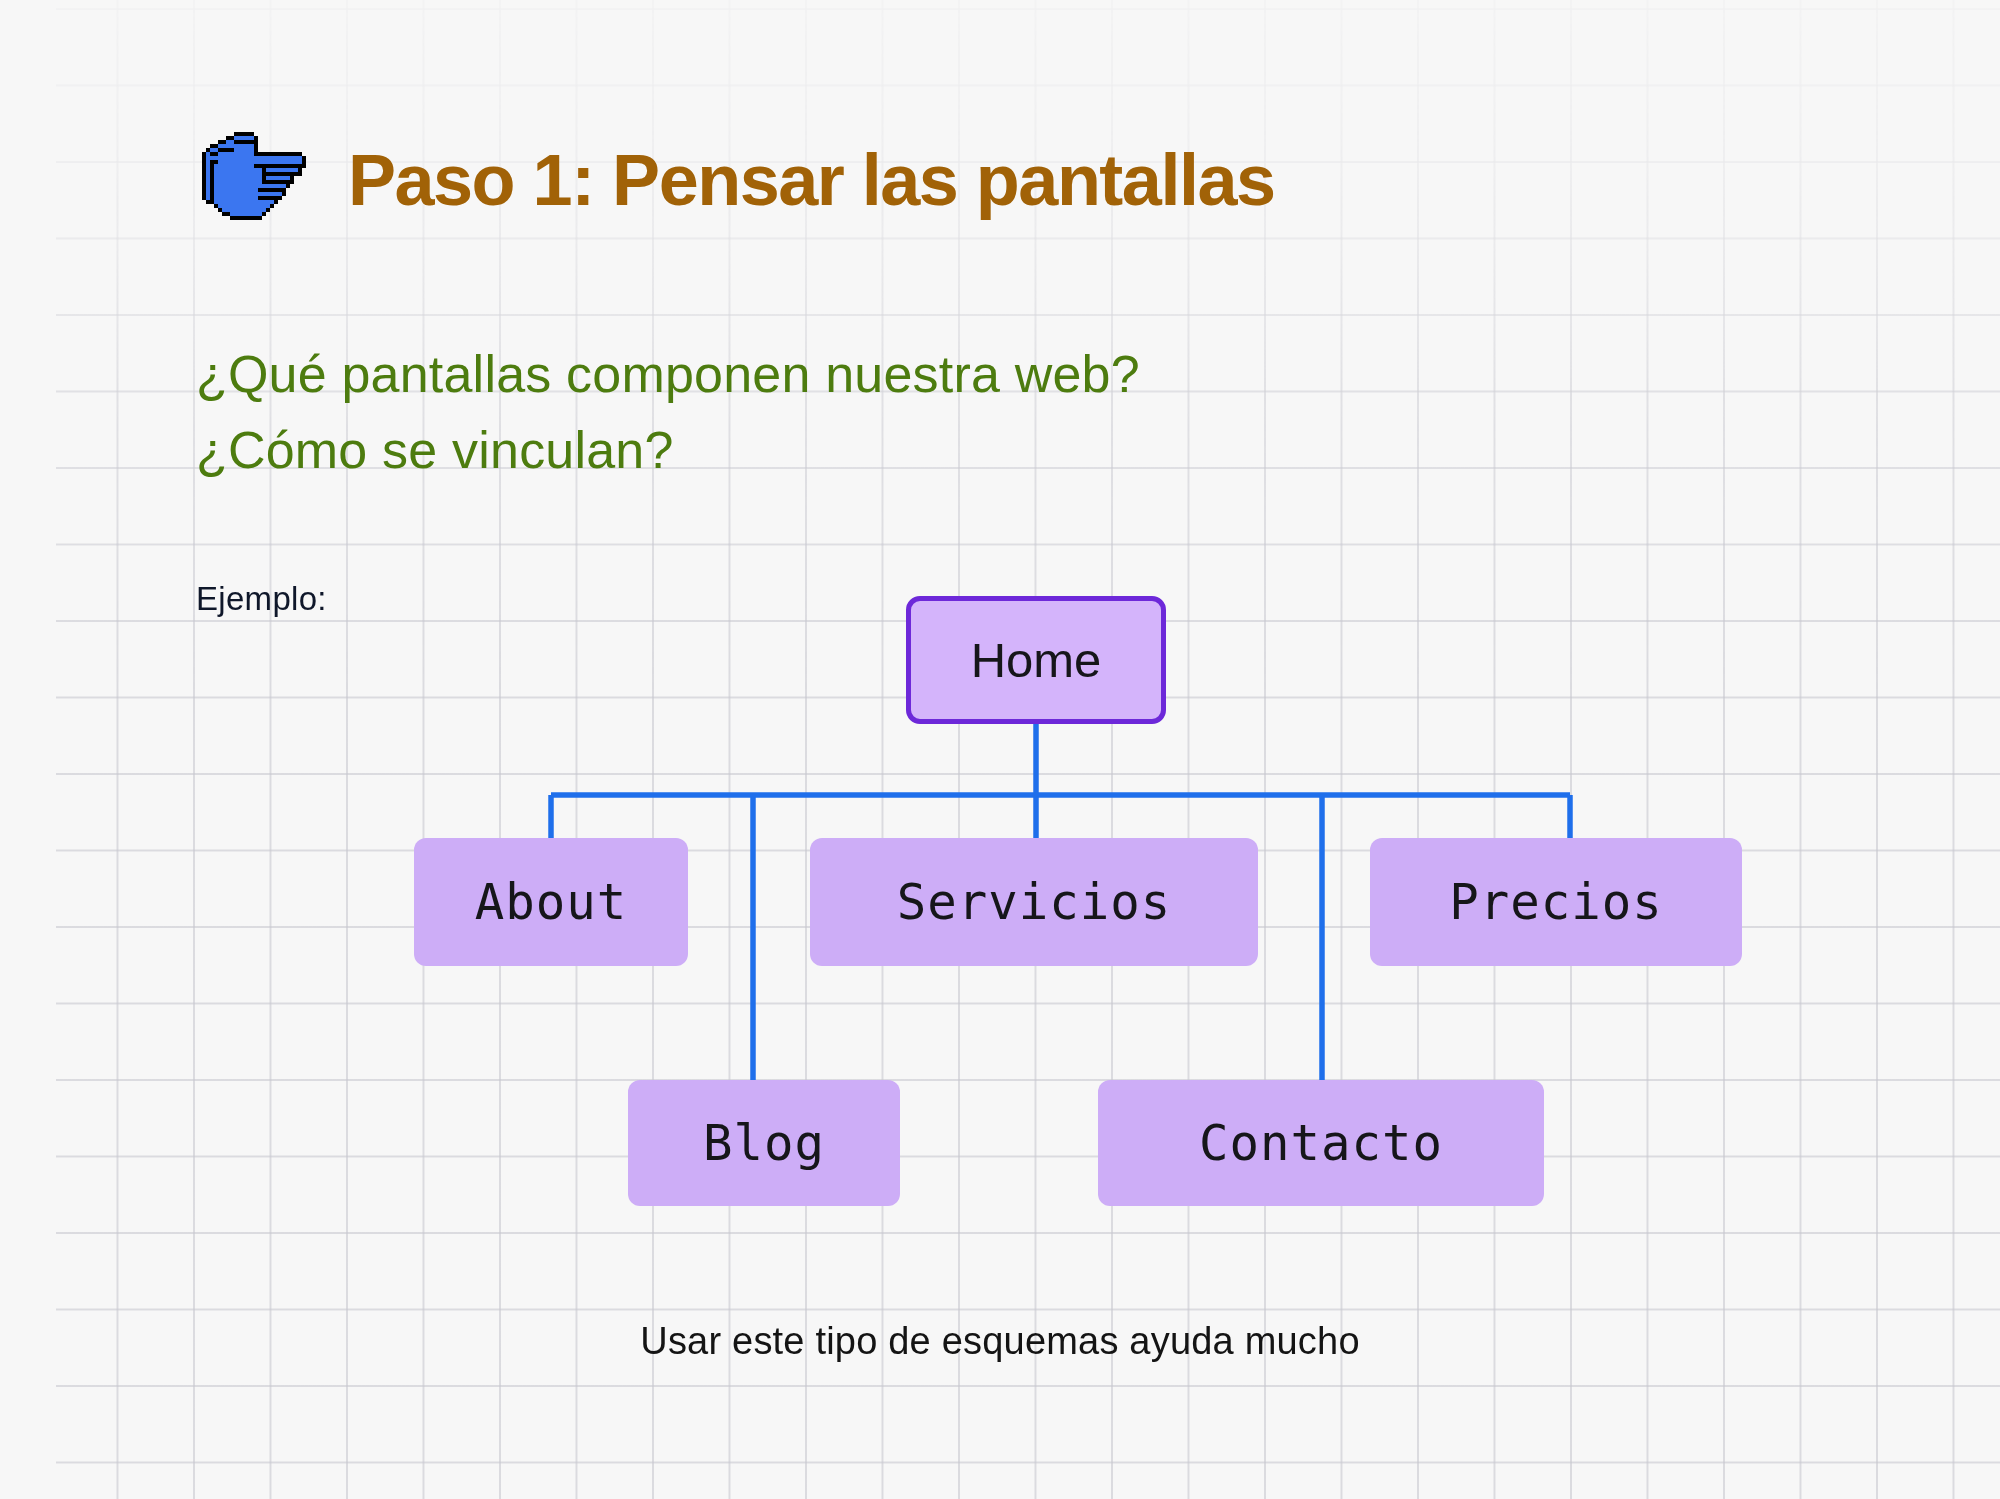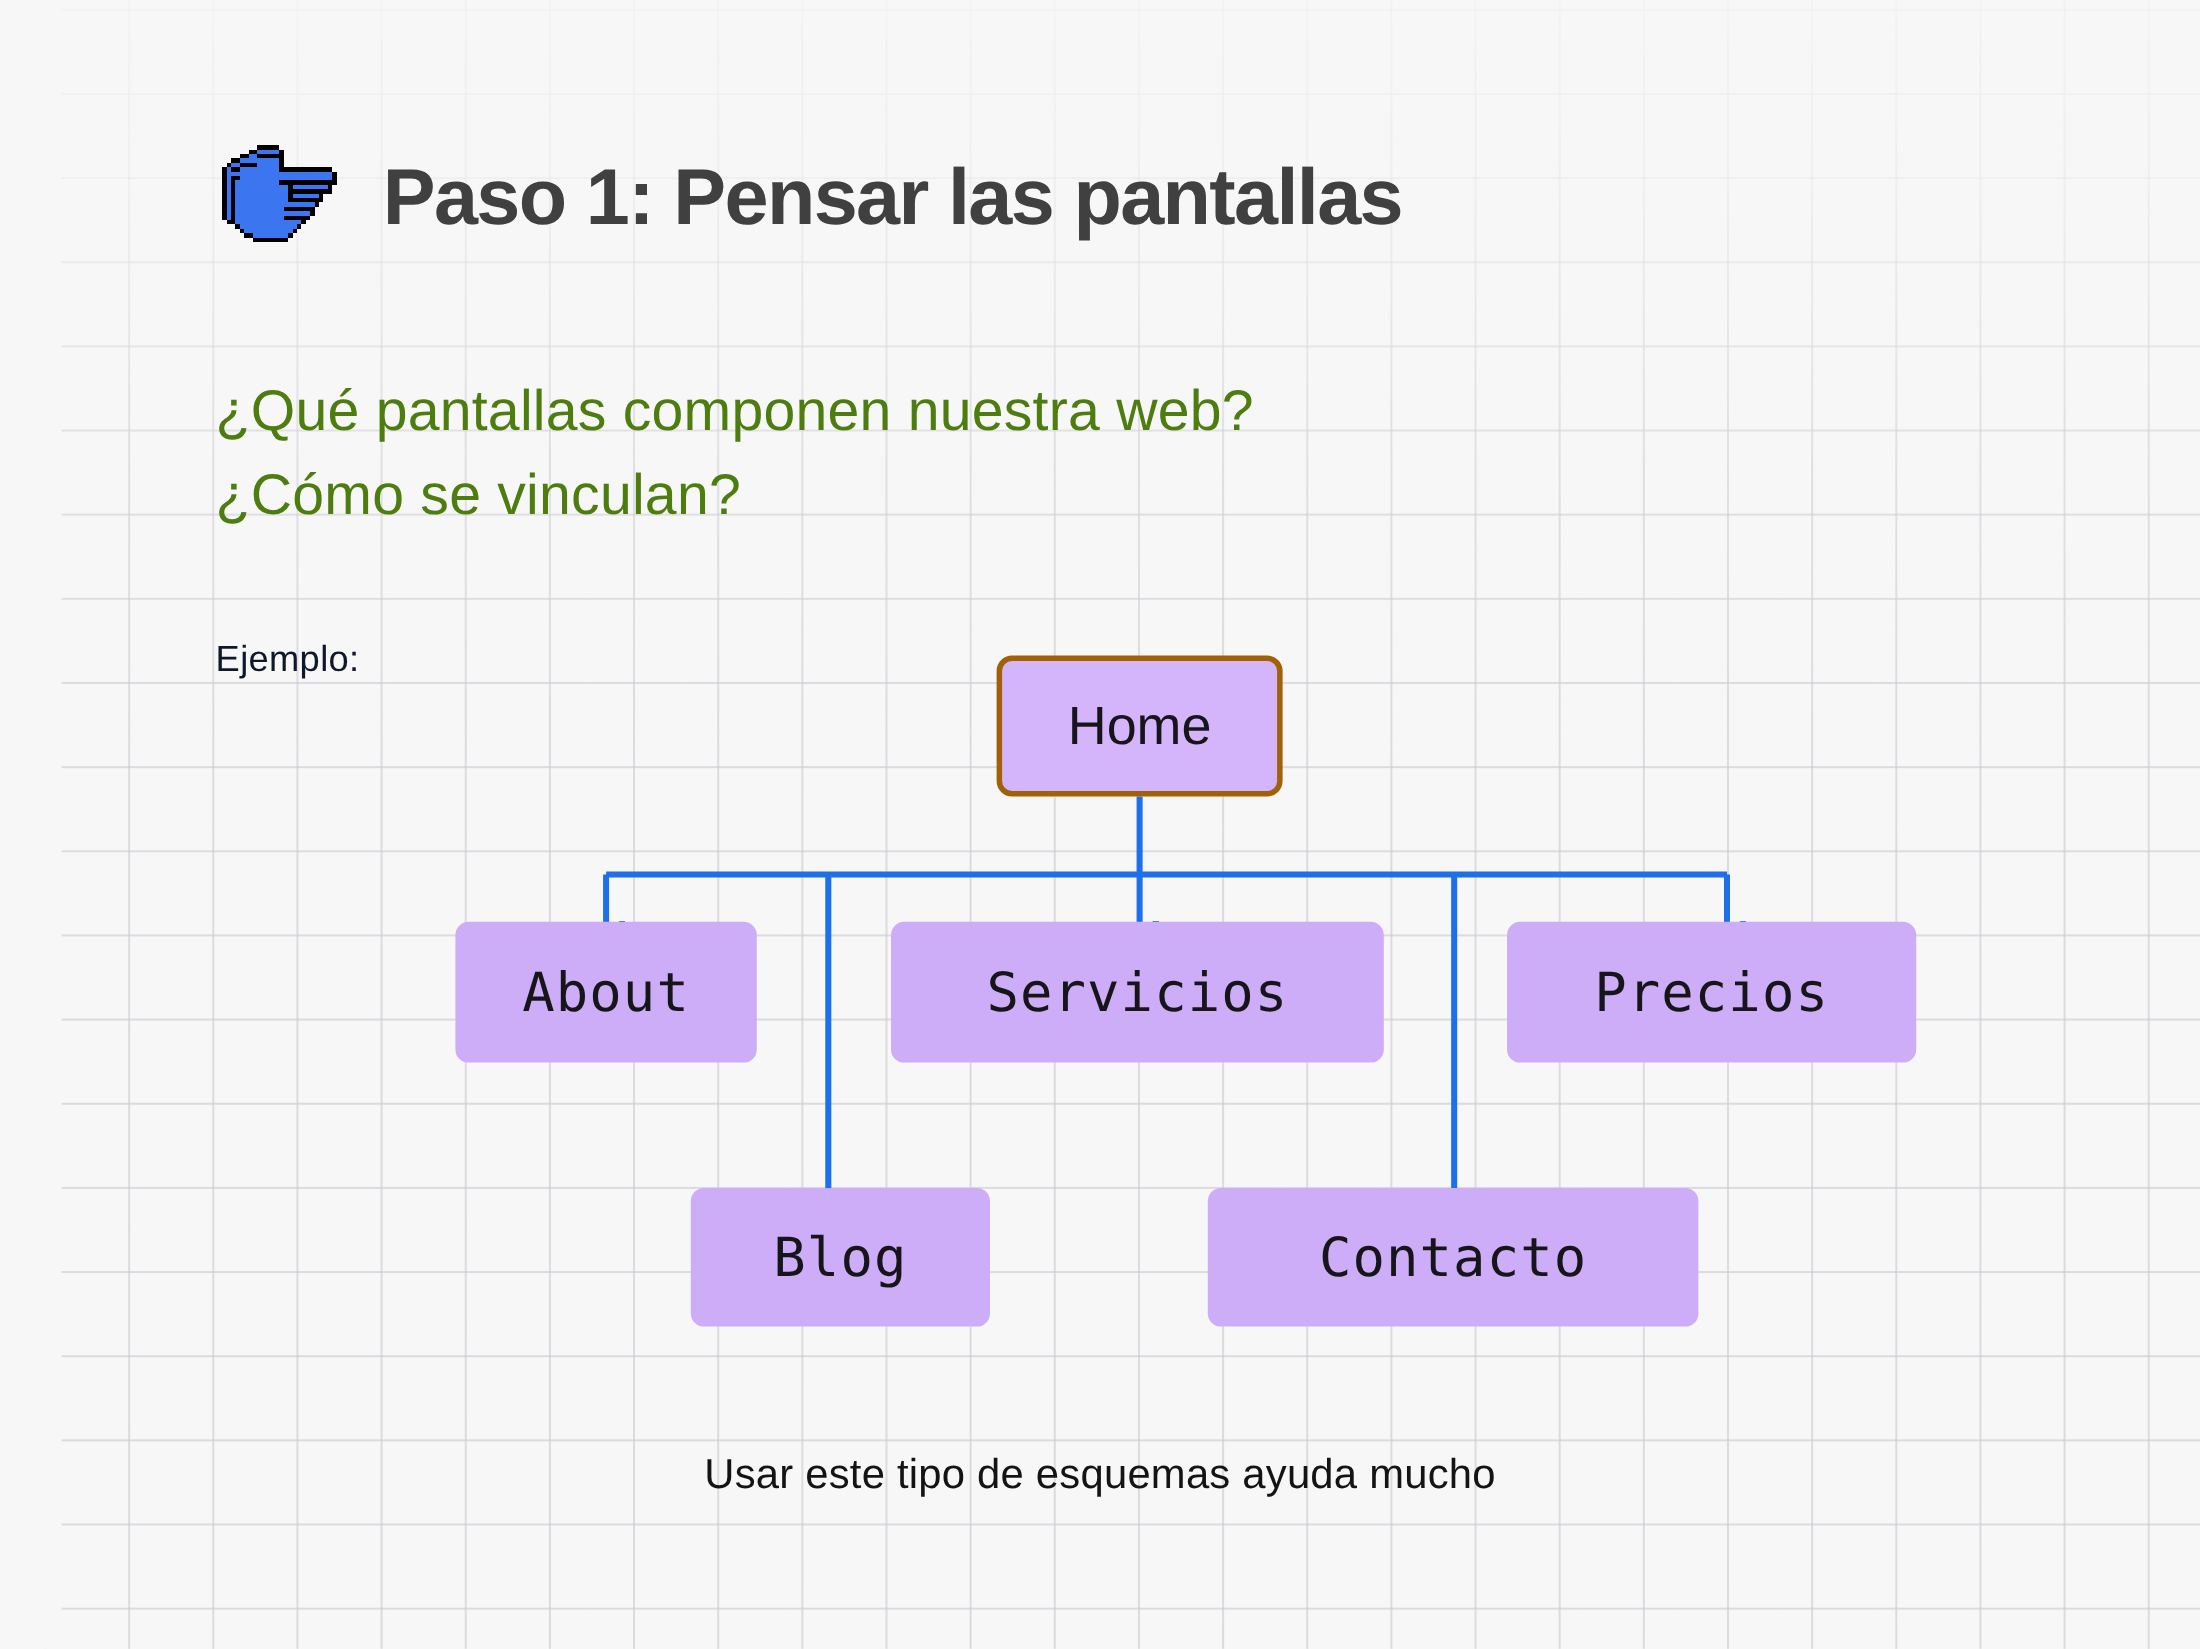--- a/index.html
+++ b/index.html
@@ -47,21 +47,21 @@
     align-items:center;
     gap:34px;
   }
   #pointer-hand-icon { display:block; width:128px; height:104px; }
 
   #page-title {
     font-family:"Liberation Sans", sans-serif;
     font-weight:bold;
     font-size:72px;
     letter-spacing:-1.5px;
-    color:#404040;
+    color:#a16207;
     white-space:nowrap;
   }
 
   
   #intro {
     position:absolute;
     left:196px; top:336px;
     font-size:52px;
     line-height:76px;
     color:#4d7c0f;
@@ -99,21 +99,21 @@
     background:#cdadf7;
     border-radius:12px;
     color:#16161a;
     font-family:"DejaVu Sans Mono", "Liberation Mono", monospace;
     font-size:49px;
     letter-spacing:1px;
     white-space:nowrap;
   }
   .node.root {
     background:#d4b4fb;
-    border:5px solid #a16207;
+    border:5px solid #6d28d9;
     border-radius:14px;
     font-family:"Liberation Sans", sans-serif;
     letter-spacing:0;
   }
 
   #node-home      { left:906px;  top:596px;  width:260px; height:128px; }
   #node-about     { left:414px;  top:838px;  width:274px; height:128px; }
   #node-servicios { left:810px;  top:838px;  width:448px; height:128px; }
   #node-precios   { left:1370px; top:838px;  width:372px; height:128px; }
   #node-blog      { left:628px;  top:1080px; width:272px; height:126px; }

